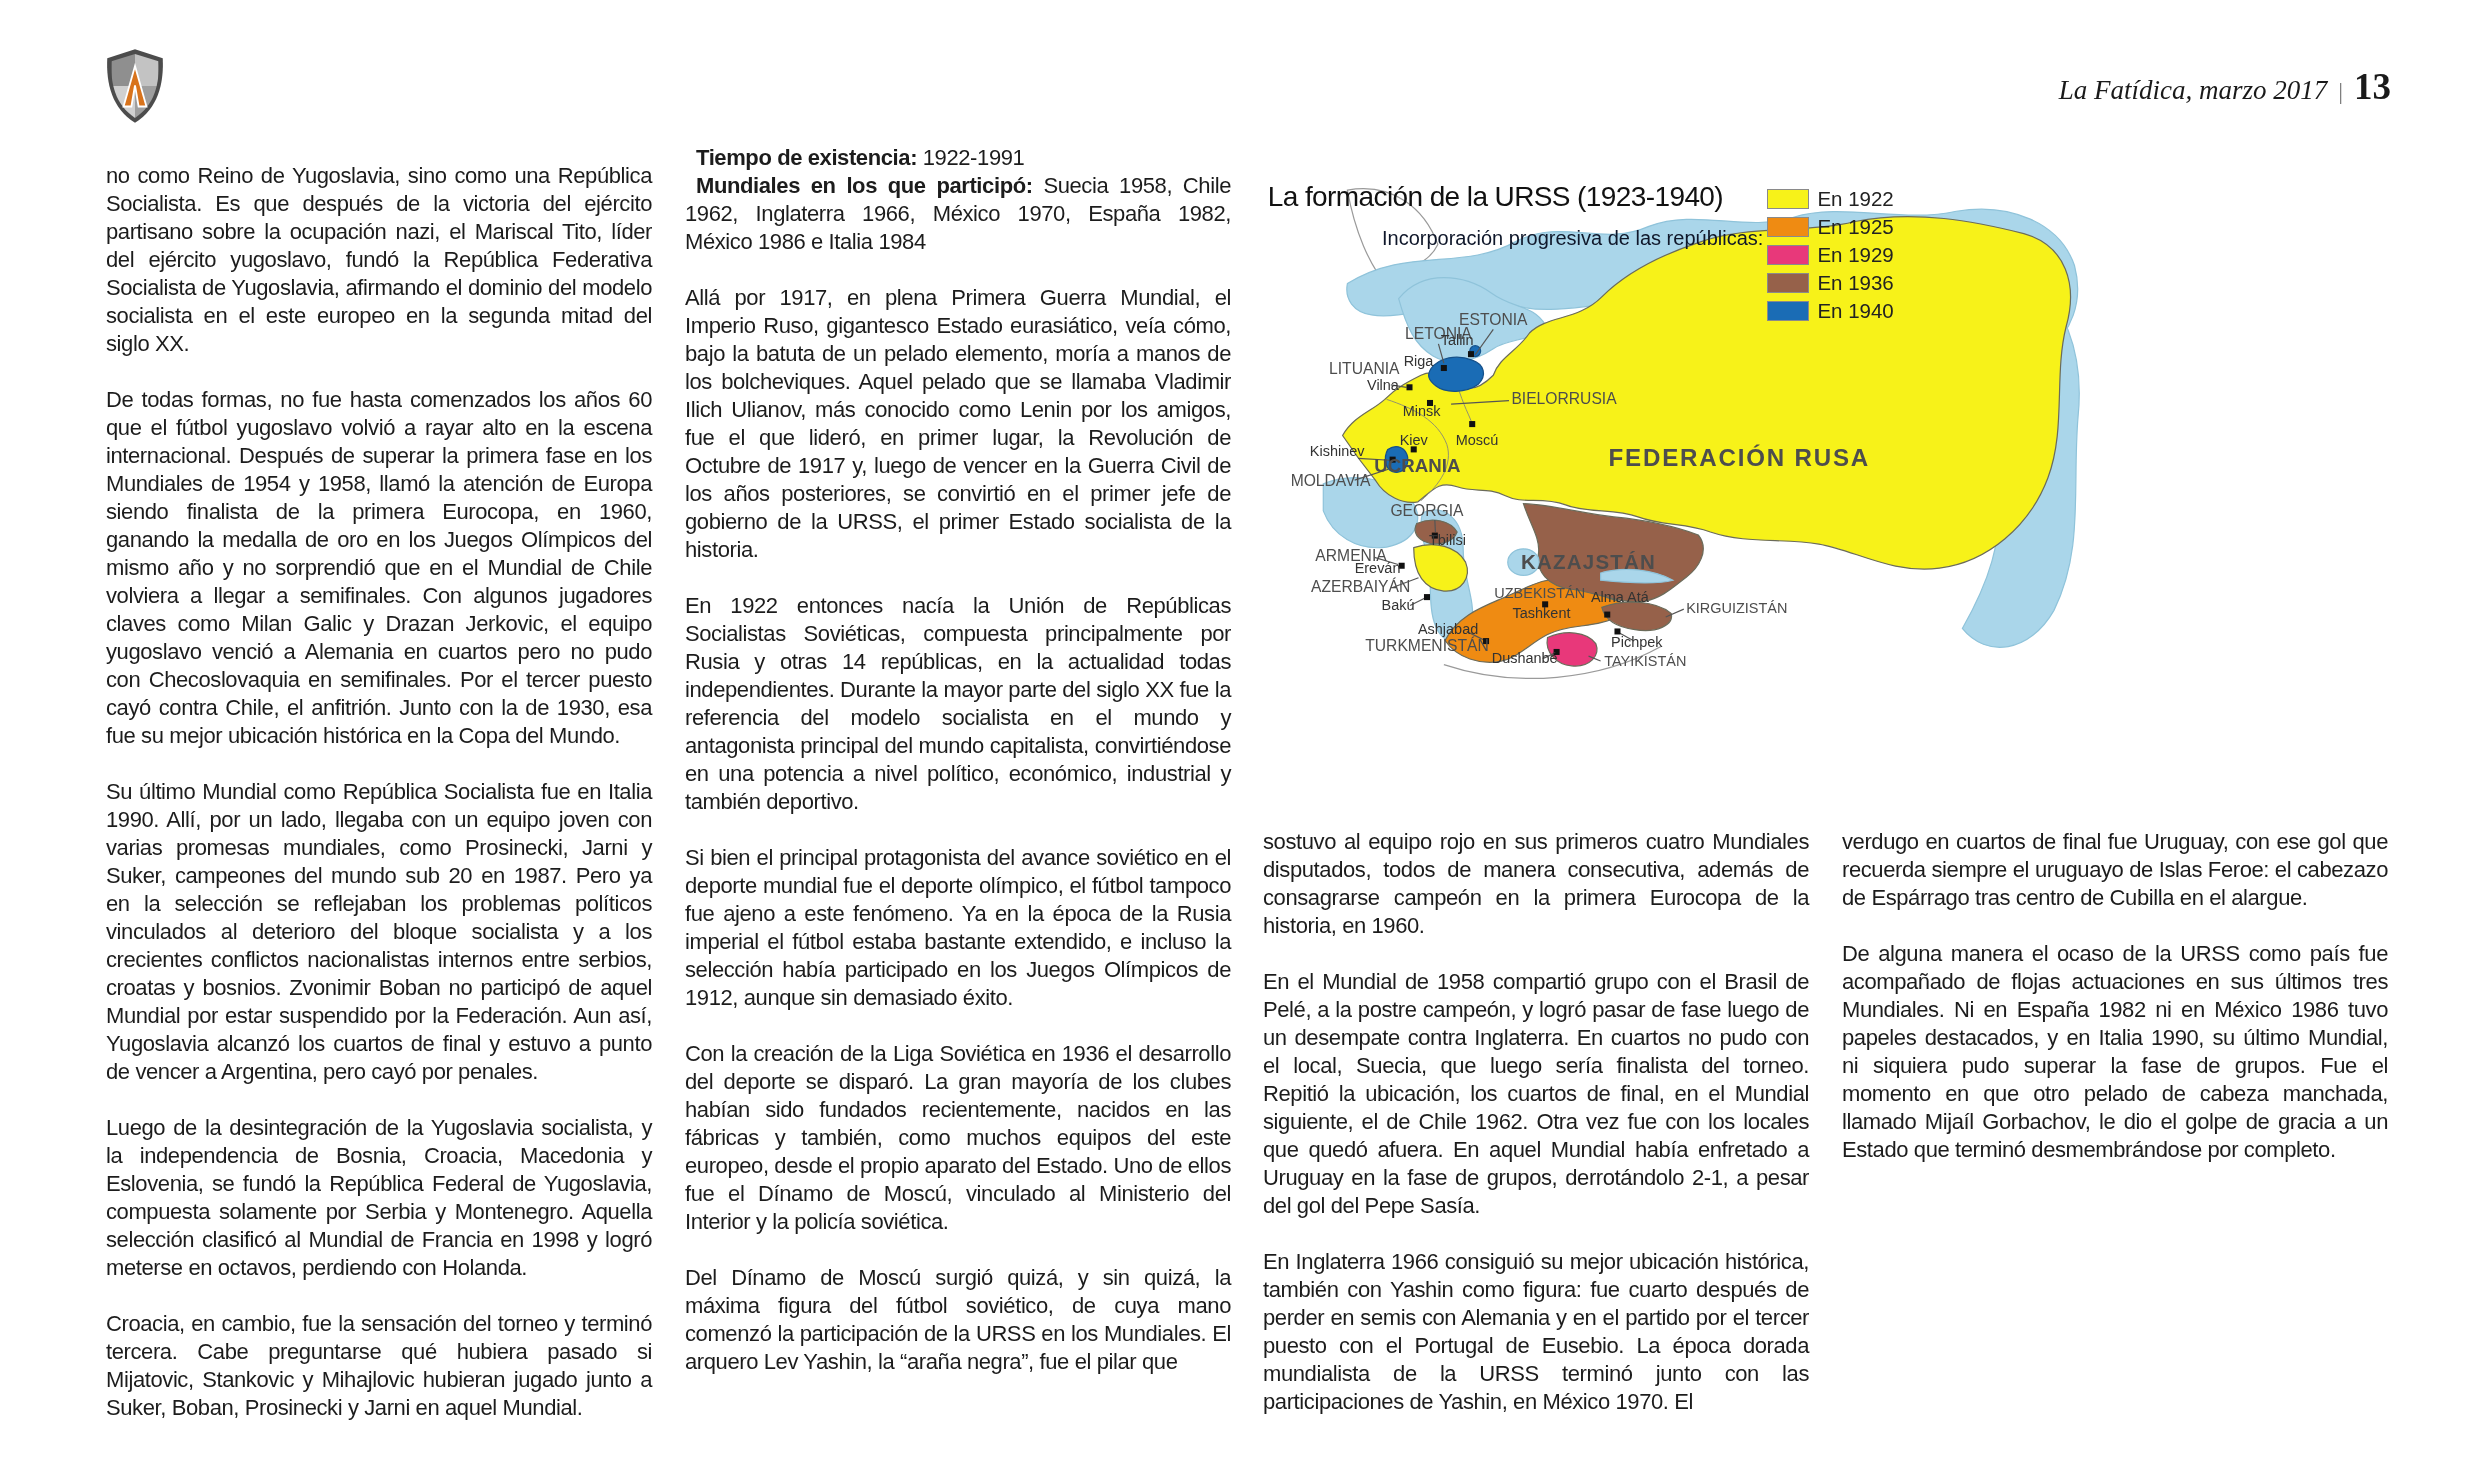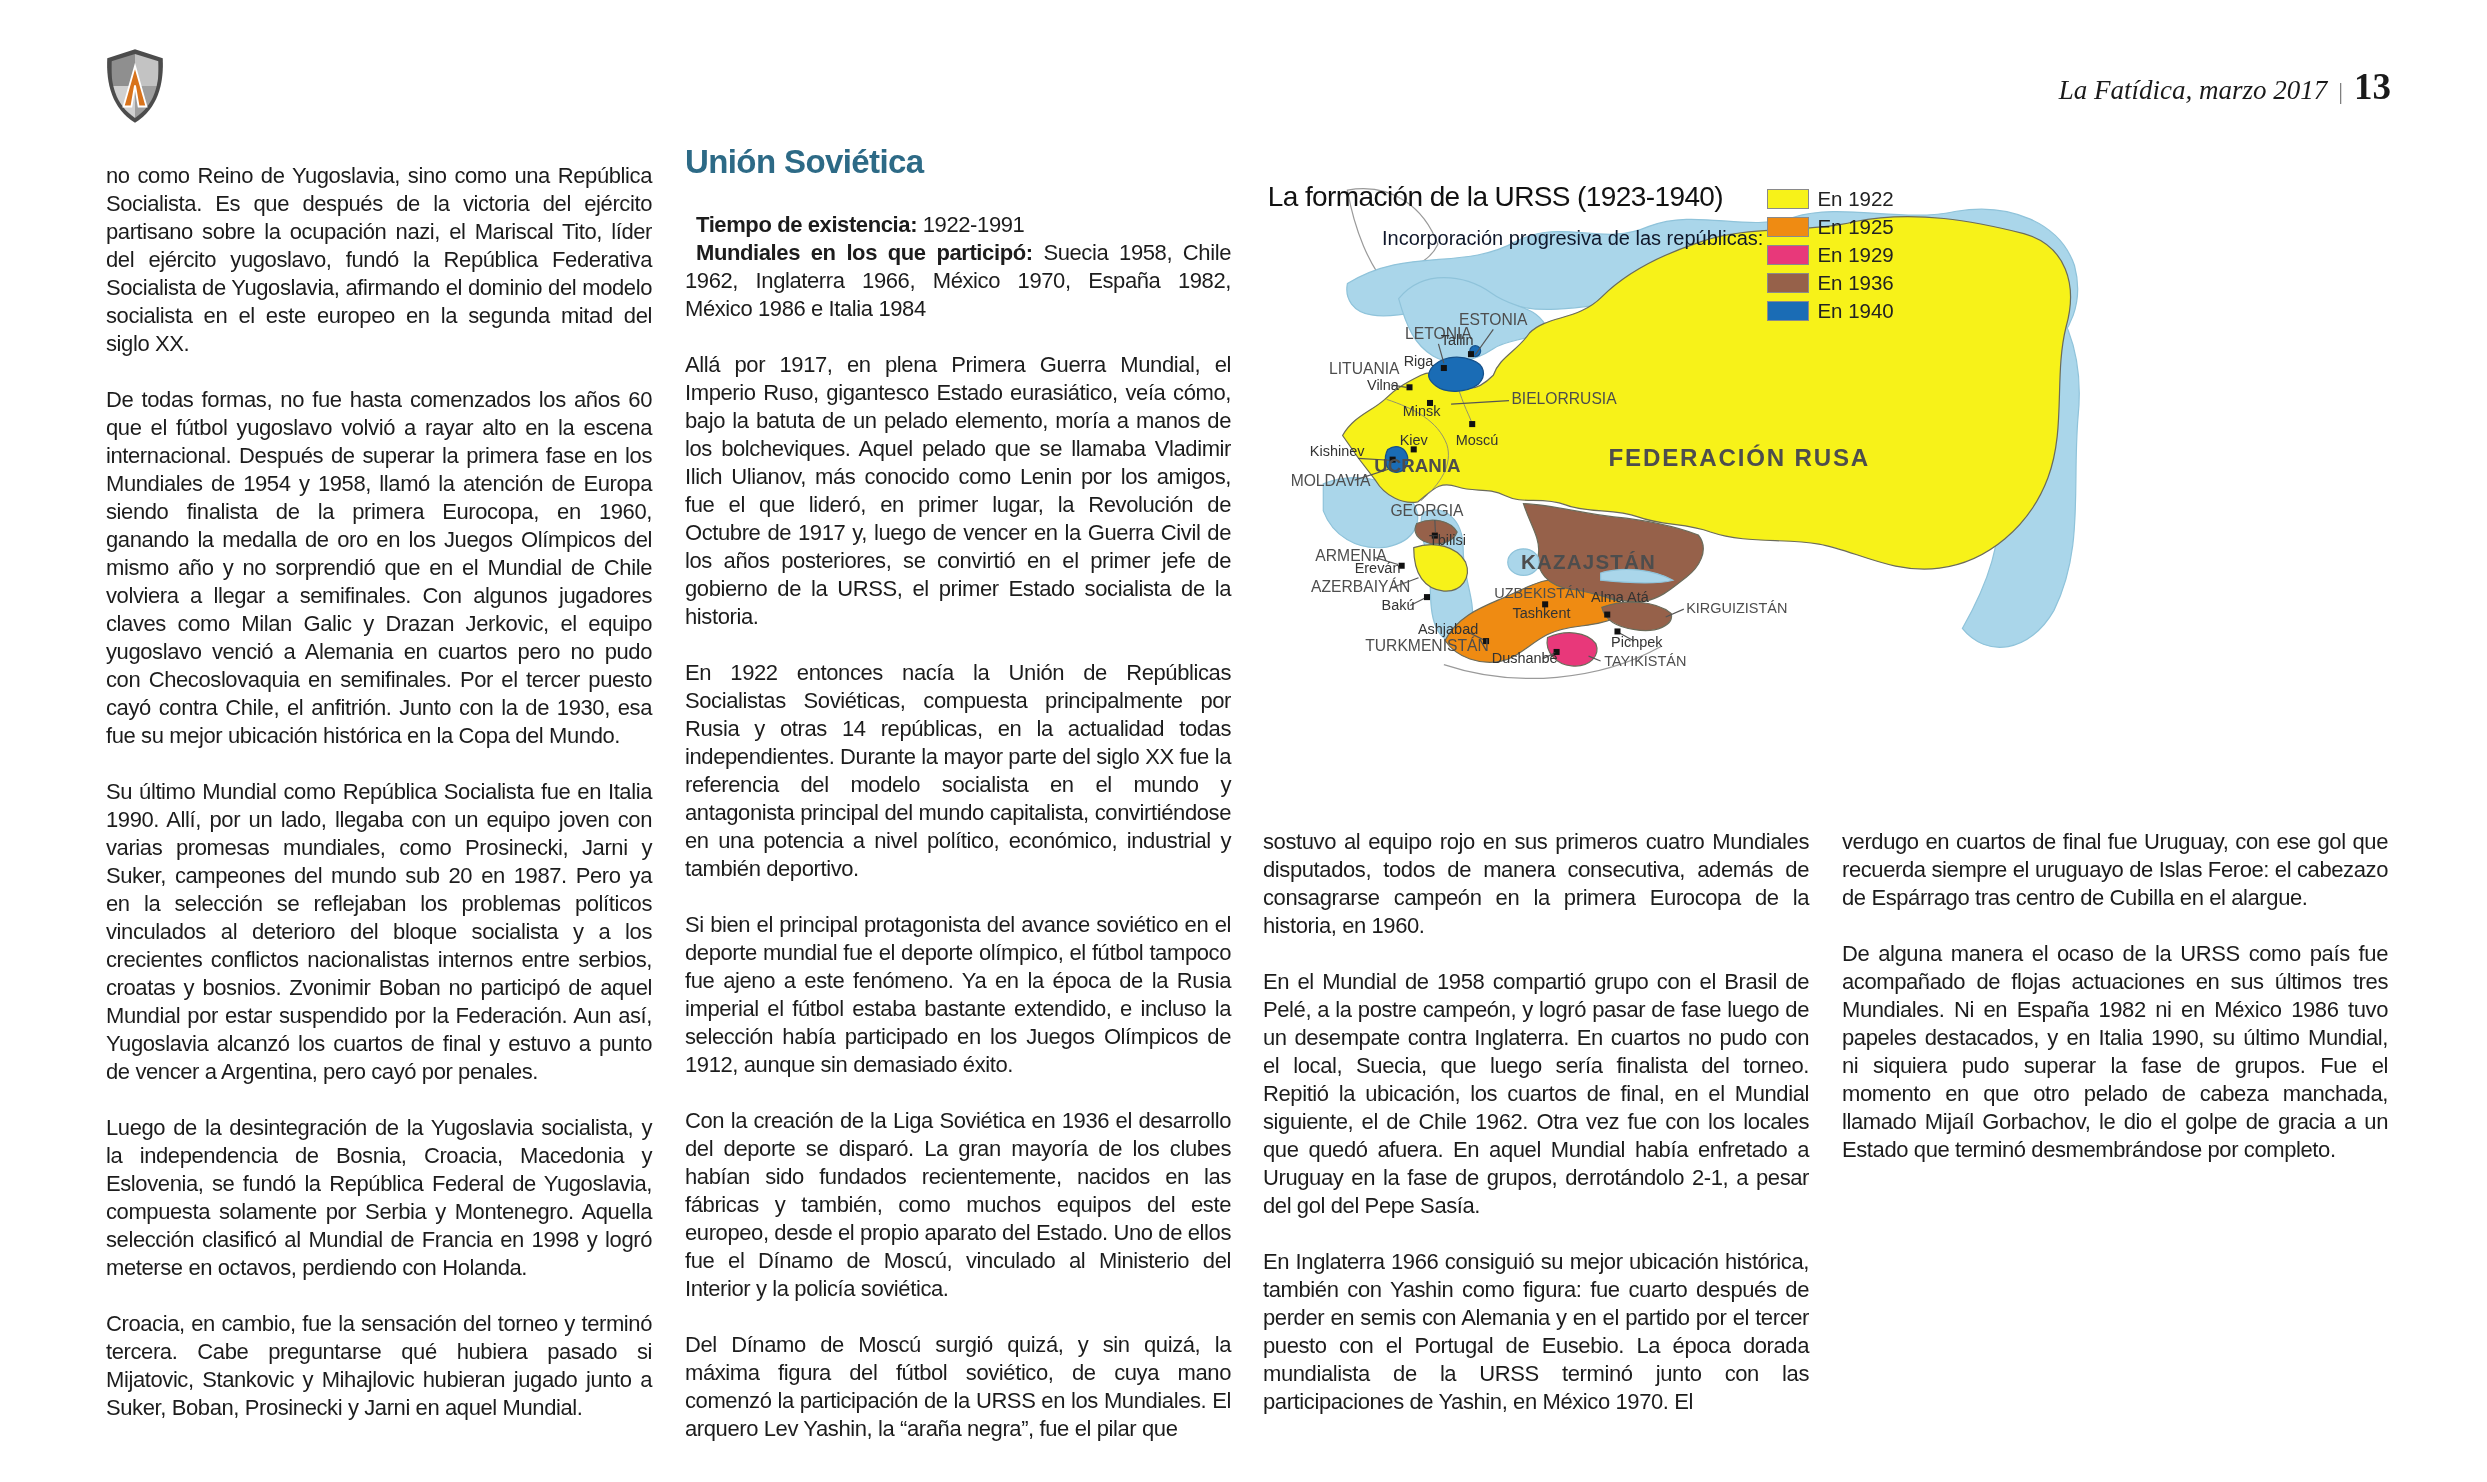--- a/index.html
+++ b/index.html
@@ -70,21 +70,20 @@
     <div>
         <p>no como Reino de Yugoslavia, sino como una República Socialista. Es que después de la victoria del ejército partisano sobre la ocupación nazi, el Mariscal Tito, líder del ejército yugoslavo, fundó la República Federativa Socialista de Yugoslavia, afirmando el dominio del modelo socialista en el este europeo en la segunda mitad del siglo XX.</p>
         <p>De todas formas, no fue hasta comenzados los años 60 que el fútbol yugoslavo volvió a rayar alto en la escena internacional. Después de superar la primera fase en los Mundiales de 1954 y 1958, llamó la atención de Europa siendo finalista de la primera Eurocopa, en 1960, ganando la medalla de oro en los Juegos Olímpicos del mismo año y no sorprendió que en el Mundial de Chile volviera a llegar a semifinales. Con algunos jugadores claves como Milan Galic y Drazan Jerkovic, el equipo yugoslavo venció a Alemania en cuartos pero no pudo con Checoslovaquia en semifinales. Por el tercer puesto cayó contra Chile, el anfitrión. Junto con la de 1930, esa fue su mejor ubicación histórica en la Copa del Mundo.</p>
         <p>Su último Mundial como República Socialista fue en Italia 1990. Allí, por un lado, llegaba con un equipo joven con varias promesas mundiales, como Prosinecki, Jarni y Suker, campeones del mundo sub 20 en 1987. Pero ya en la selección se reflejaban los problemas políticos vinculados al deterioro del bloque socialista y a los crecientes conflictos nacionalistas internos entre serbios, croatas y bosnios. Zvonimir Boban no participó de aquel Mundial por estar suspendido por la Federación. Aun así, Yugoslavia alcanzó los cuartos de final y estuvo a punto de vencer a Argentina, pero cayó por penales.</p>
         <p>Luego de la desintegración de la Yugoslavia socialista, y la independencia de Bosnia, Croacia, Macedonia y Eslovenia, se fundó la República Federal de Yugoslavia, compuesta solamente por Serbia y Montenegro. Aquella selección clasificó al Mundial de Francia en 1998 y logró meterse en octavos, perdiendo con Holanda.</p>
         <p>Croacia, en cambio, fue la sensación del torneo y terminó tercera. Cabe preguntarse qué hubiera pasado si Mijatovic, Stankovic y Mihajlovic hubieran jugado junto a Suker, Boban, Prosinecki y Jarni en aquel Mundial.</p>
       </div>
   </section>
 
   <section class="col col-2">
-    <h2 class="section-heading">Unión Soviética</h2>
     <div class="meta-block">
       <p><strong>Tiempo de existencia:</strong><span> 1922-1991</span></p>
       <p><strong>Mundiales en los que participó:</strong><span> Suecia 1958, Chile 1962, Inglaterra 1966, México 1970, España 1982, México 1986 e Italia 1984</span></p>
     </div>
     <div>
         <p>Allá por 1917, en plena Primera Guerra Mundial, el Imperio Ruso, gigantesco Estado eurasiático, veía cómo, bajo la batuta de un pelado elemento, moría a manos de los bolcheviques. Aquel pelado que se llamaba Vladimir Ilich Ulianov, más conocido como Lenin por los amigos, fue el que lideró, en primer lugar, la Revolución de Octubre de 1917 y, luego de vencer en la Guerra Civil de los años posteriores, se convirtió en el primer jefe de gobierno de la URSS, el primer Estado socialista de la historia.</p>
         <p>En 1922 entonces nacía la Unión de Repúblicas Socialistas Soviéticas, compuesta principalmente por Rusia y otras 14 repúblicas, en la actualidad todas independientes. Durante la mayor parte del siglo XX fue la referencia del modelo socialista en el mundo y antagonista principal del mundo capitalista, convirtiéndose en una potencia a nivel político, económico, industrial y también deportivo.</p>
         <p>Si bien el principal protagonista del avance soviético en el deporte mundial fue el deporte olímpico, el fútbol tampoco fue ajeno a este fenómeno. Ya en la época de la Rusia imperial el fútbol estaba bastante extendido, e incluso la selección había participado en los Juegos Olímpicos de 1912, aunque sin demasiado éxito.</p>
         <p>Con la creación de la Liga Soviética en 1936 el desarrollo del deporte se disparó. La gran mayoría de los clubes habían sido fundados recientemente, nacidos en las fábricas y también, como muchos equipos del este europeo, desde el propio aparato del Estado. Uno de ellos fue el Dínamo de Moscú, vinculado al Ministerio del Interior y la policía soviética.</p>
         <p>Del Dínamo de Moscú surgió quizá, y sin quizá, la máxima figura del fútbol soviético, de cuya mano comenzó la participación de la URSS en los Mundiales. El arquero Lev Yashin, la “araña negra”, fue el pilar que</p>

